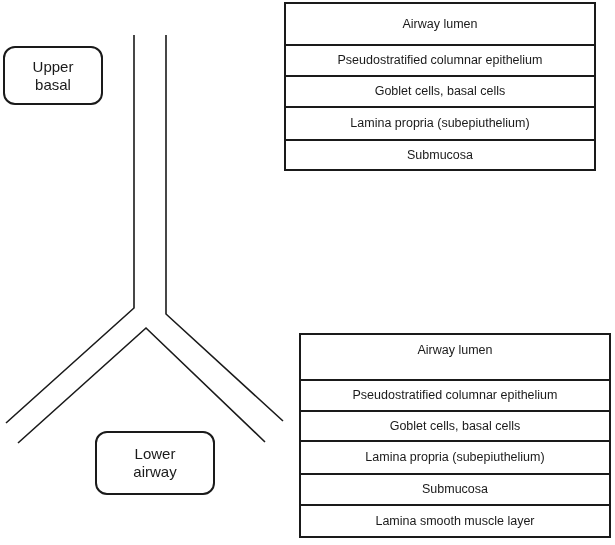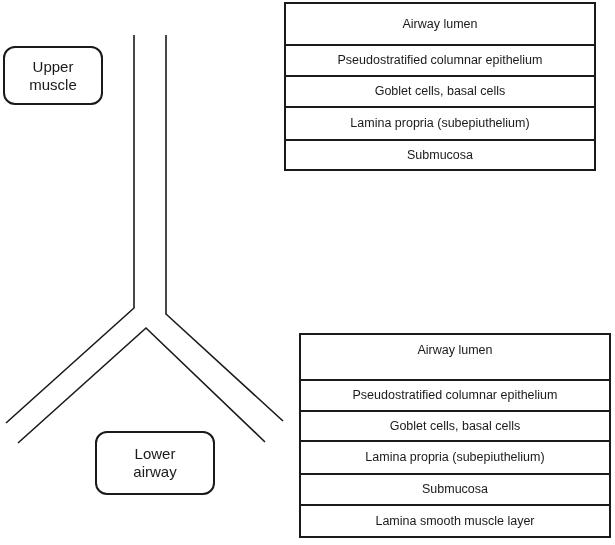--- a/index.html
+++ b/index.html
@@ -100,21 +100,21 @@
 <div id="canvas">
 
   <svg id="tree-svg" width="615" height="545" viewBox="0 0 615 545">
     <path d="M134 35 L134 308 L6 423" fill="none" stroke="#1a1a1a" stroke-width="1.6"></path>
     <path d="M166 35 L166 314 L283 421" fill="none" stroke="#1a1a1a" stroke-width="1.6"></path>
     <path d="M18 443 L146 328 L265 442" fill="none" stroke="#1a1a1a" stroke-width="1.6"></path>
   </svg>
 
   <div id="upper-airway-box" class="rounded-box">
     <span>Upper</span>
-    <span>muscle</span>
+    <span>basal</span>
   </div>
 
   <div id="lower-airways-box" class="rounded-box">
     <span>Lower</span>
     <span>airway</span>
   </div>
 
   <div id="top-table" class="layer-table">
     <div class="layer-row">Airway lumen</div>
     <div class="layer-row">Pseudostratified columnar epithelium</div>

